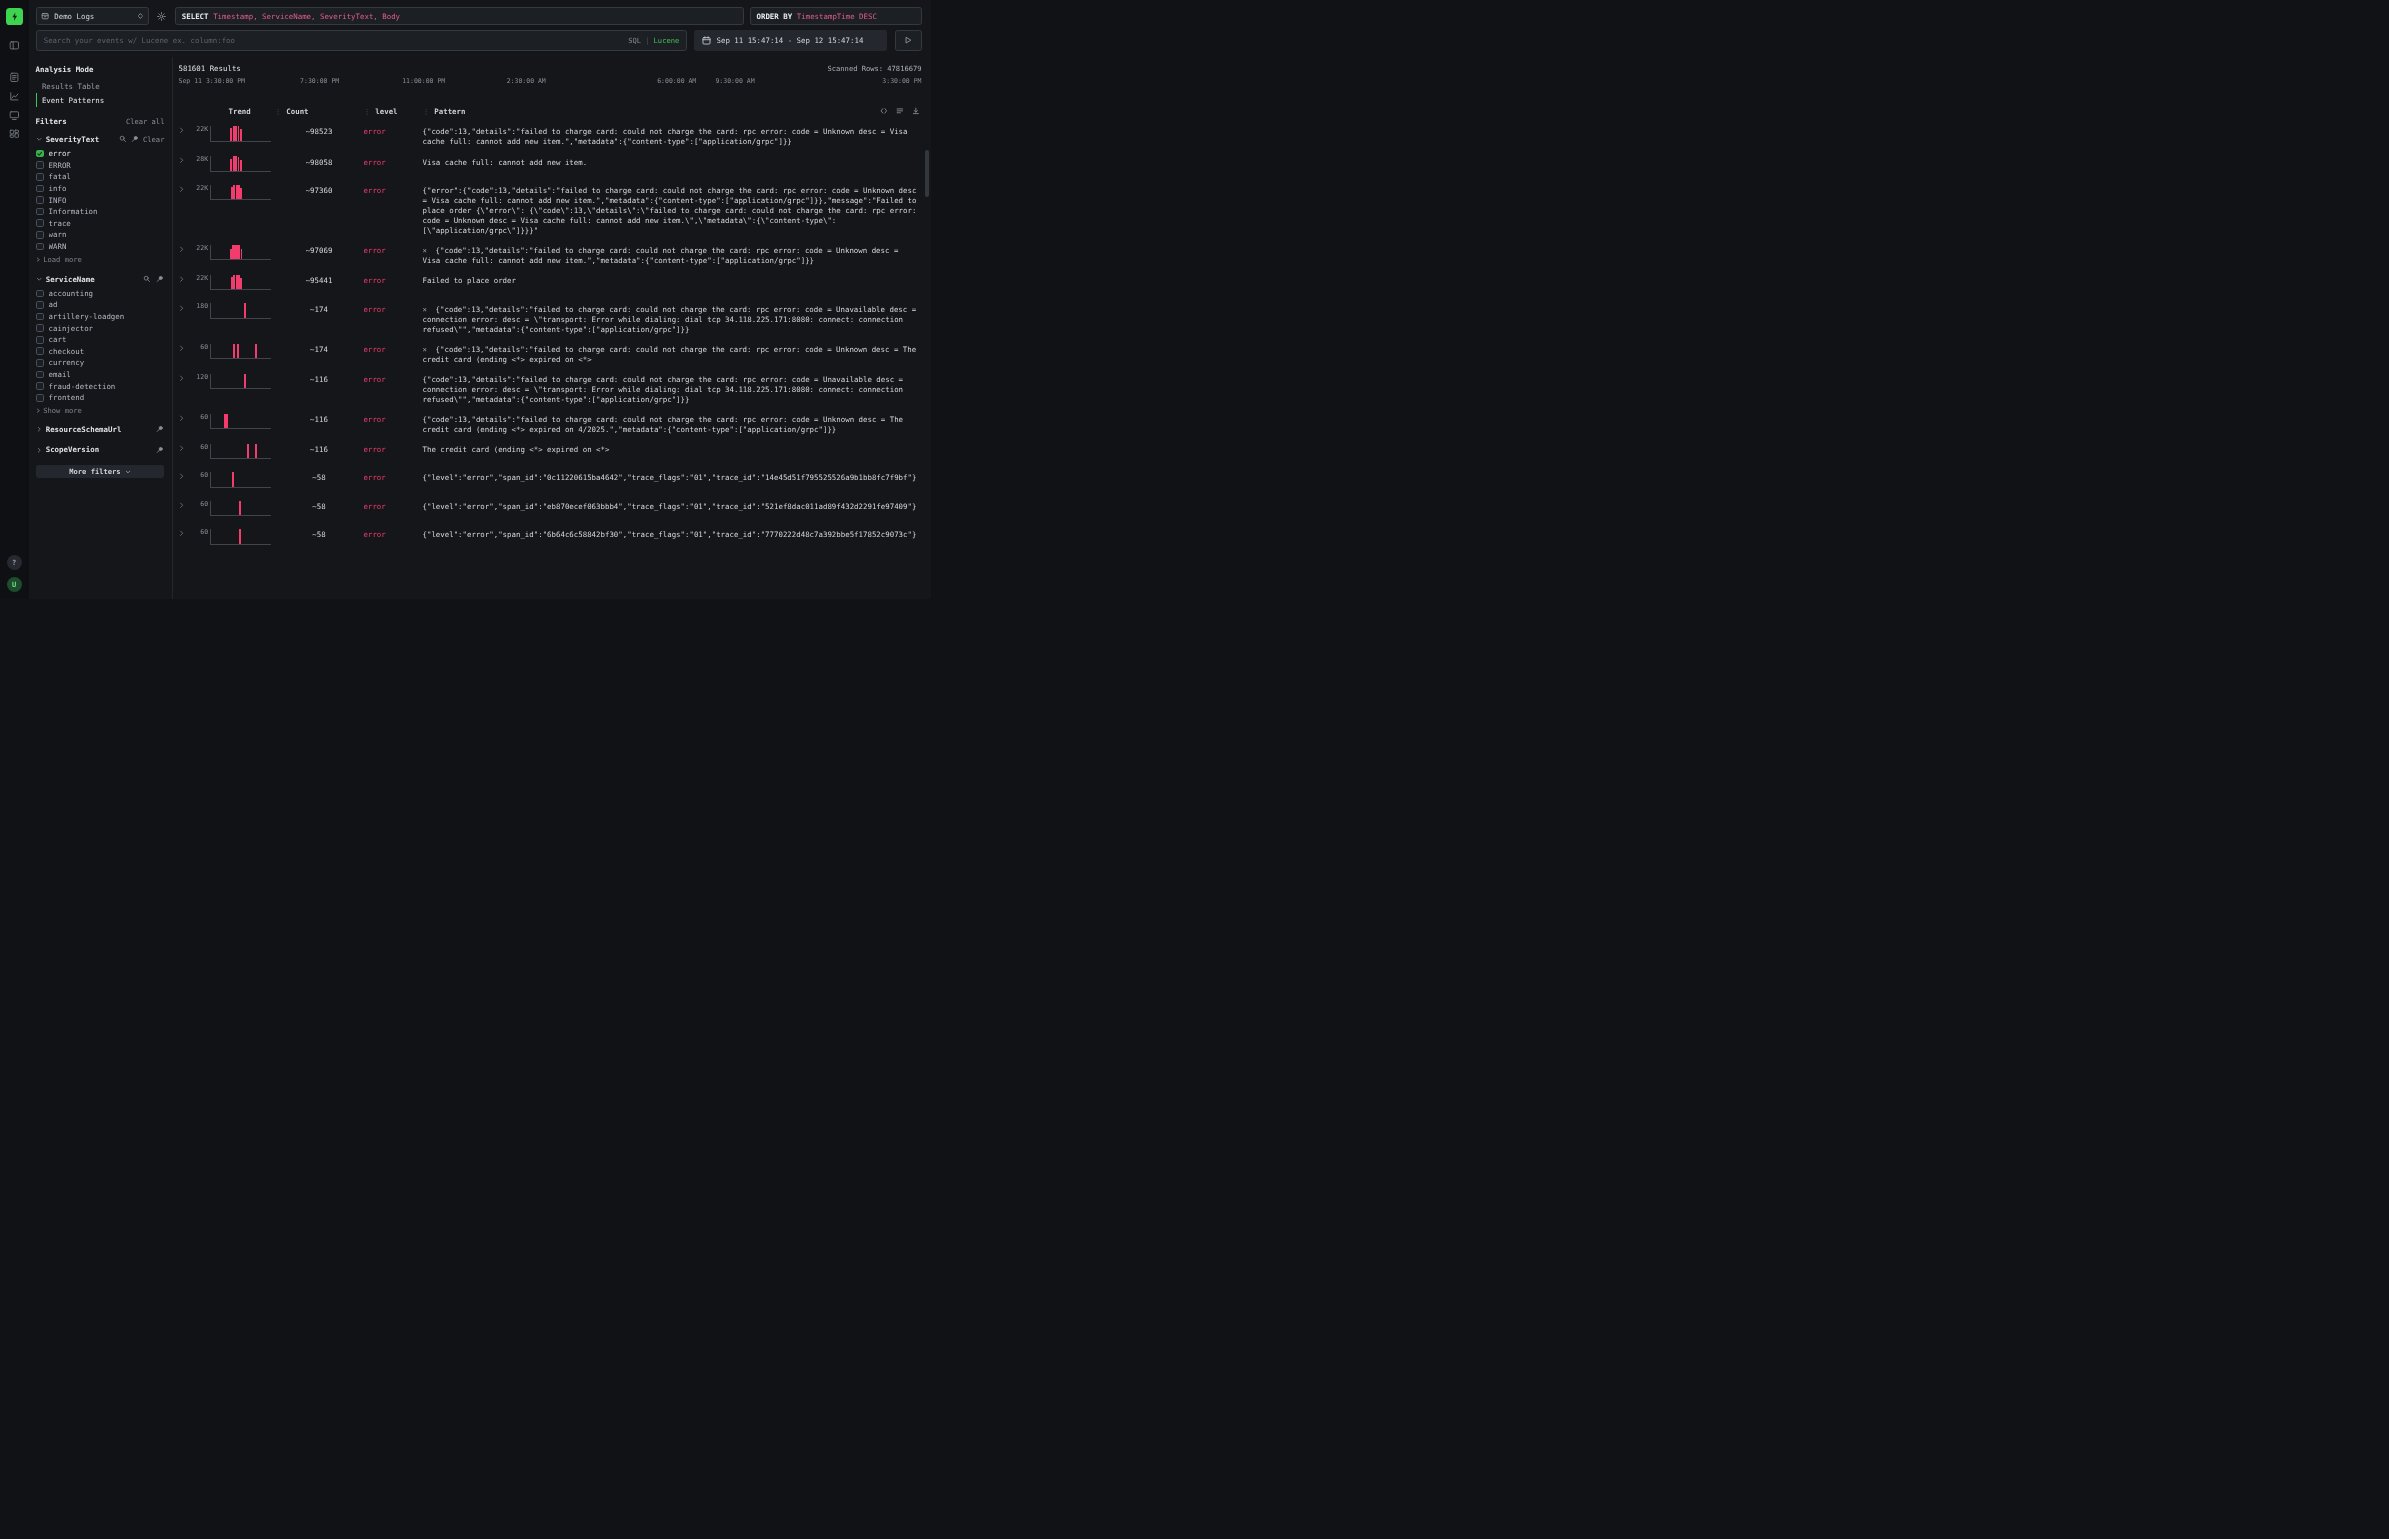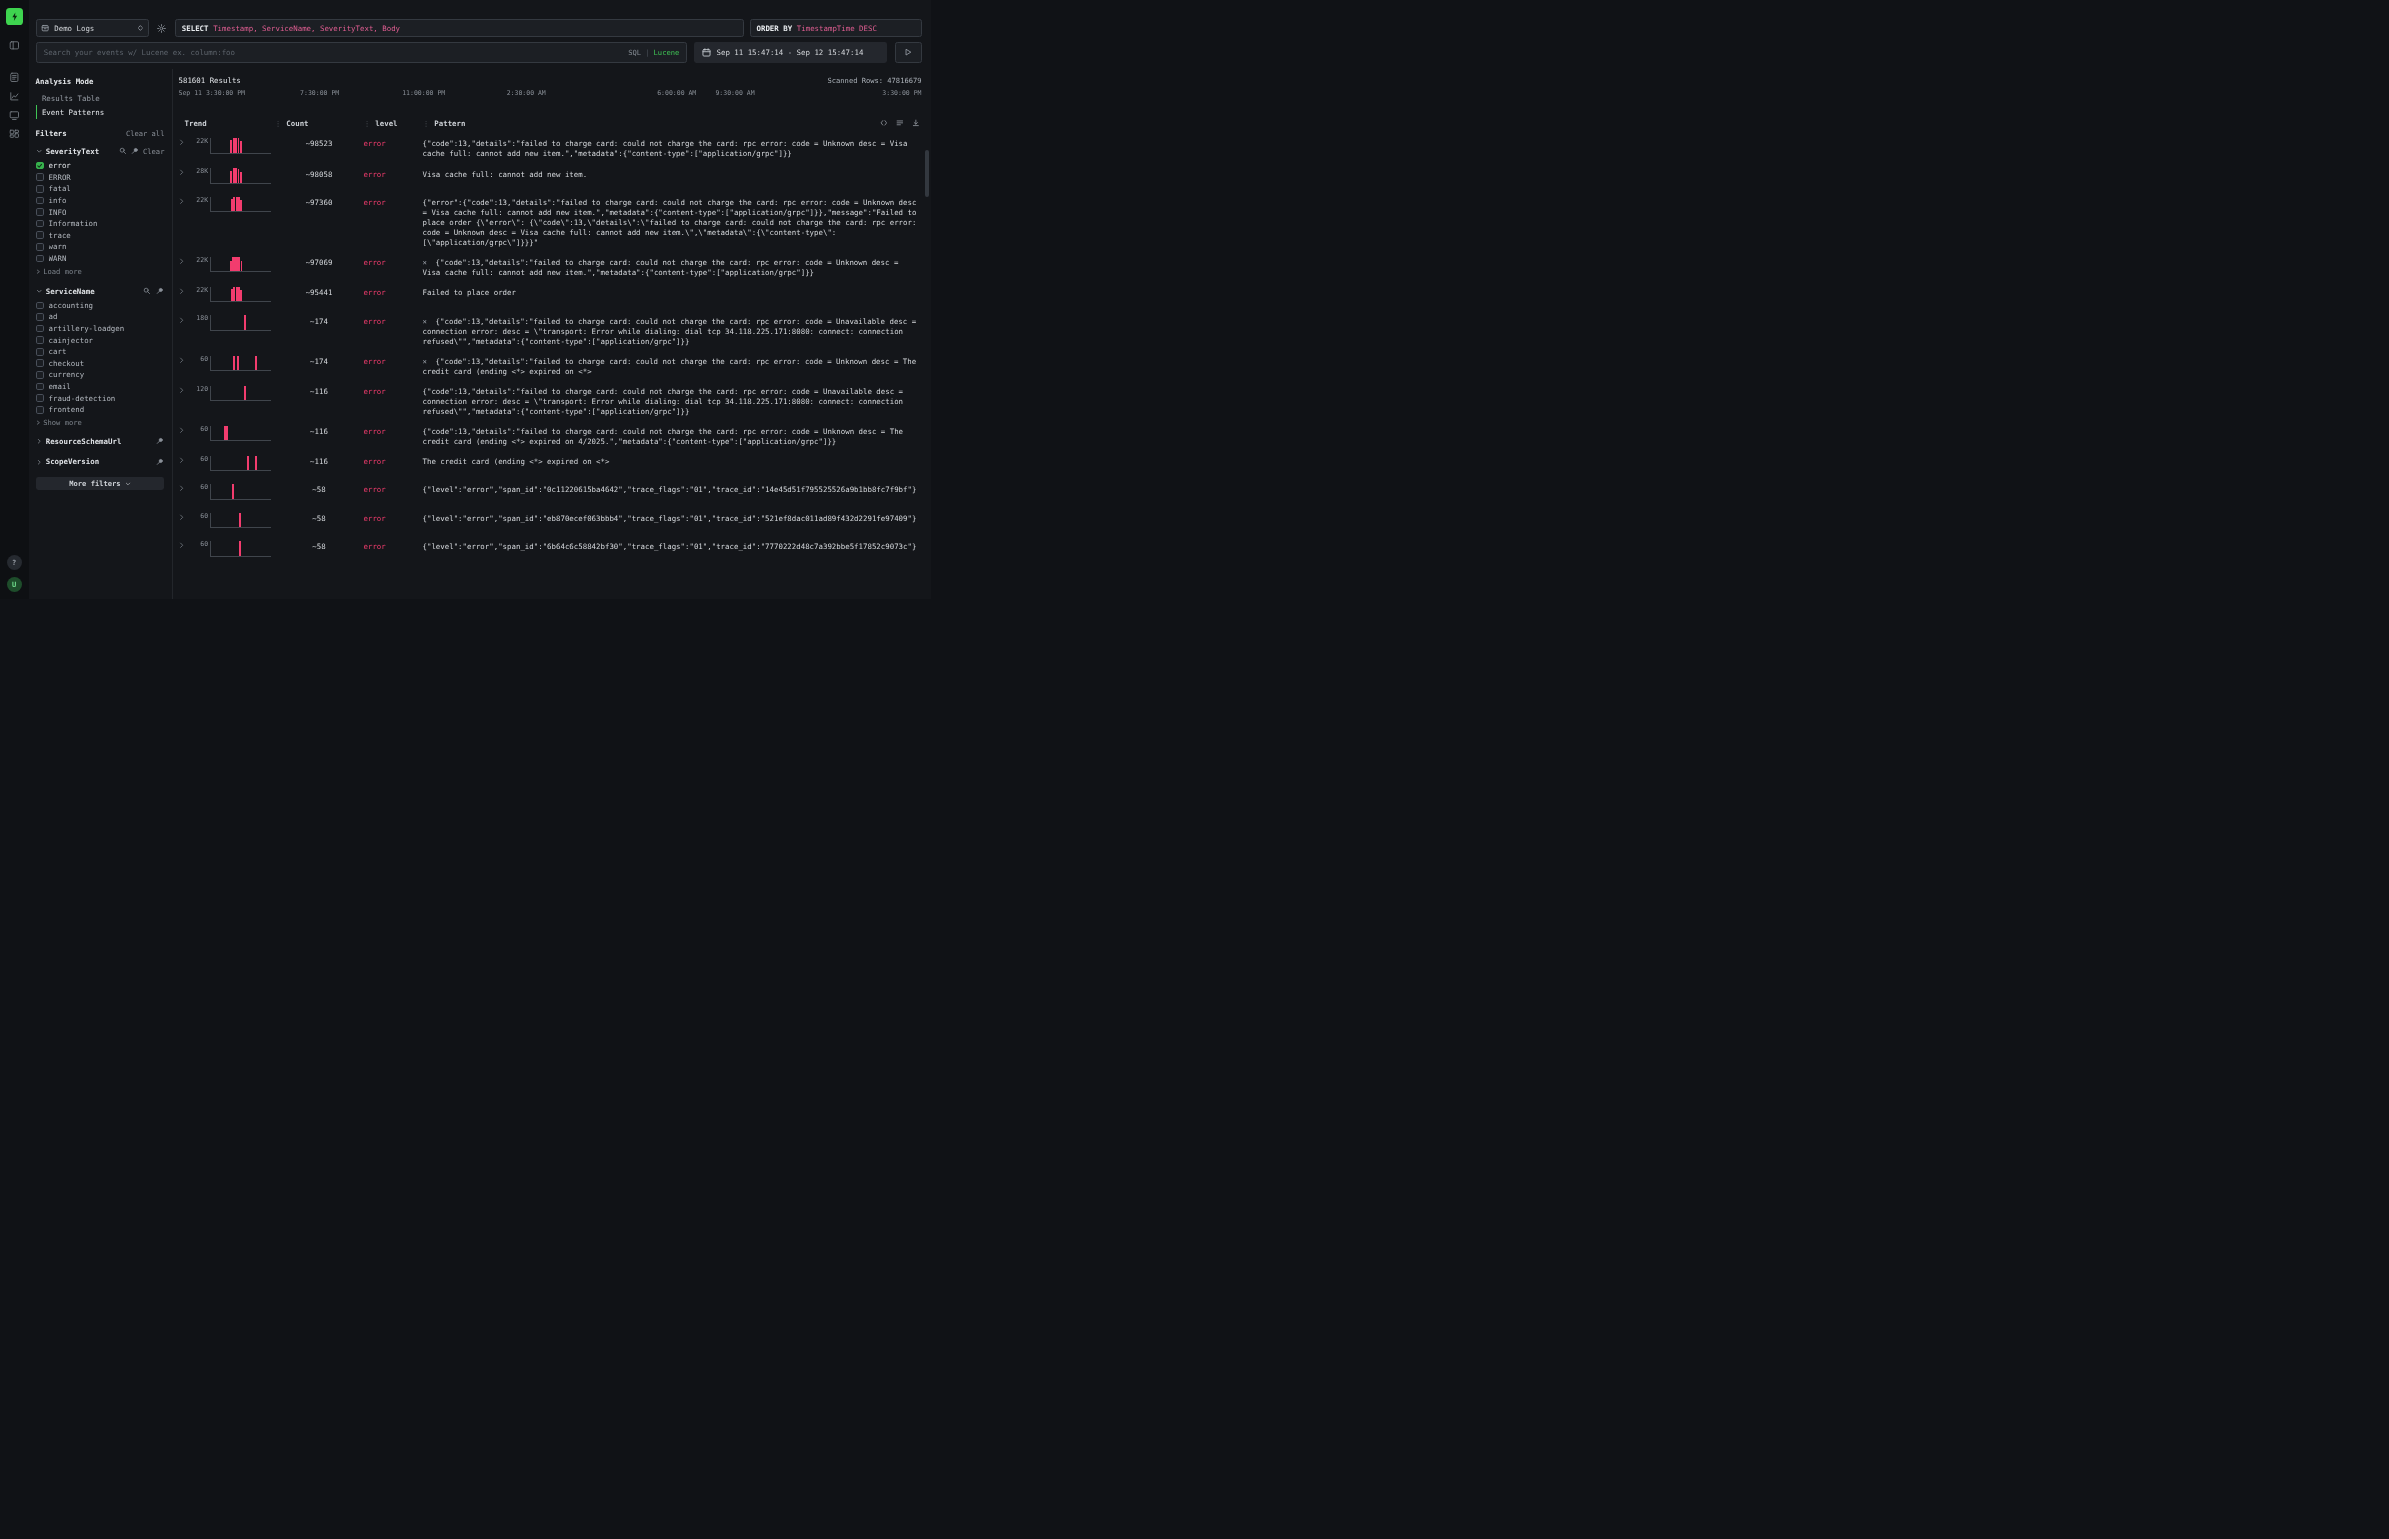--- a/index.html
+++ b/index.html
@@ -17,21 +17,21 @@
   .rail-icon { width:12px; height:12px; color:#7b828a; display:flex; align-items:center; justify-content:center; cursor:pointer; }
   .rail-icon svg { width:10.7px; height:10.7px; }
   .ri-1 { margin-bottom:20px; }
   .ri-2, .ri-3, .ri-4 { margin-bottom:7.1px; }
   .rail-spacer { flex:1; }
   .help-circle { width:15px; height:15px; border-radius:50%; background:#262a30; color:#9aa0a8; font-size:7.1px; font-weight:bold; display:flex; align-items:center; justify-content:center; margin-bottom:7.1px; cursor:pointer; }
   .avatar-circle { width:15px; height:15px; border-radius:50%; background:#1e4d2b; color:#6fdc8c; font-size:7.1px; font-weight:bold; display:flex; align-items:center; justify-content:center; cursor:pointer; }
 
   
   .main-col { flex:1; display:flex; flex-direction:column; min-width:0; }
-  .topbar { padding:7.1px 9.5px 6px 7.1px;margin-top:12px; }
+  .topbar { padding:7.1px 9.5px 6px 7.1px; }
   .tb-row1 { display:flex; align-items:center; gap:6px; }
   .boxed { background:#1c1f24; border:0.6px solid #343940; border-radius:2.4px; }
   .source-select { width:113px; height:18px; display:flex; align-items:center; gap:4.7px; padding:0 4.7px; cursor:pointer; }
   .source-select svg { color:#9aa0a8; }
   .source-label { flex:1; font-size:7.4px; color:#d4d7db; white-space:nowrap; overflow:hidden; }
   .updown { display:flex; flex-direction:column; gap:0.6px; color:#8b9199; }
   .gear-btn { width:14.2px; height:14.2px; display:flex; align-items:center; justify-content:center; color:#8b9199; cursor:pointer; }
   .query-box { flex:1; height:18px; display:flex; align-items:center; padding:0 6px; font-size:7.4px; white-space:nowrap; overflow:hidden; cursor:text; }
   .kw { color:#e8ebee; font-weight:bold; margin-right:4.7px; }
   .code-pink { color:#e05e92; }
@@ -86,21 +86,21 @@
   .hist-y { width:22.6px; height:32px; display:flex; flex-direction:column; justify-content:space-between; align-items:flex-end; padding-right:3.6px; font-size:6.5px; color:#8a9098; flex-shrink:0; }
   .hist-plot { flex:1; height:32px; position:relative; border-left:0.6px solid #3a3f46; cursor:crosshair; }
   .hist-baseline { position:absolute; left:-0.6px; right:0; bottom:0; height:0.6px; background:#7c2e42; }
   .hbar { position:absolute; bottom:0.6px; background:#f23c6e; }
   .hist-x { position:relative; height:9.5px; margin-top:3.6px; font-size:6.5px; color:#8a9098; }
   .xtick { position:absolute; top:0; transform:translateX(-50%); white-space:nowrap; }
 
   
   .thead { display:grid; grid-template-columns:13px 83px 89px 59px 1fr; margin-top:18px; align-items:center; position:relative; padding-right:46px; height:14.2px; }
   .th { display:flex; align-items:center; gap:4.7px; font-size:7.4px; font-weight:bold; color:#ced2d7; }
-  .th-trend { grid-column:1 / span 2; padding-left:6px; }
+  .th-trend { grid-column:1 / span 2; padding-left:6px;margin-left:44px; }
   .col-handle { color:#565c64; font-weight:normal; font-size:7.1px; cursor:col-resize; }
   .thead-icons { position:absolute; right:1.2px; top:1.8px; display:flex; gap:7.1px; color:#9aa0a8; }
   .thead-icons .mini-icon { color:#9aa0a8; }
   .tbody { flex:1; overflow:hidden; margin-top:2.4px; }
   .trow { display:grid; grid-template-columns:13px 83px 89px 59px 1fr; align-items:start; min-height:28.5px; padding:4.7px 0 3.6px; cursor:pointer; }
   .cell-chevron { color:#7b828a; padding-top:1.2px; }
   .cell-trend { display:flex; gap:2.4px; padding-top:0.6px; }
   .spark-max { width:16.6px; text-align:right; font-size:6.5px; color:#8a9098; line-height:6.5px; flex-shrink:0; }
   .spark { position:relative; flex:1; height:15.4px; border-left:0.6px solid #40454c; border-bottom:0.6px solid #40454c; margin-right:3.6px; }
   .spark-bar { position:absolute; bottom:0; width:1.8px; background:#f23c6e; display:block; }

